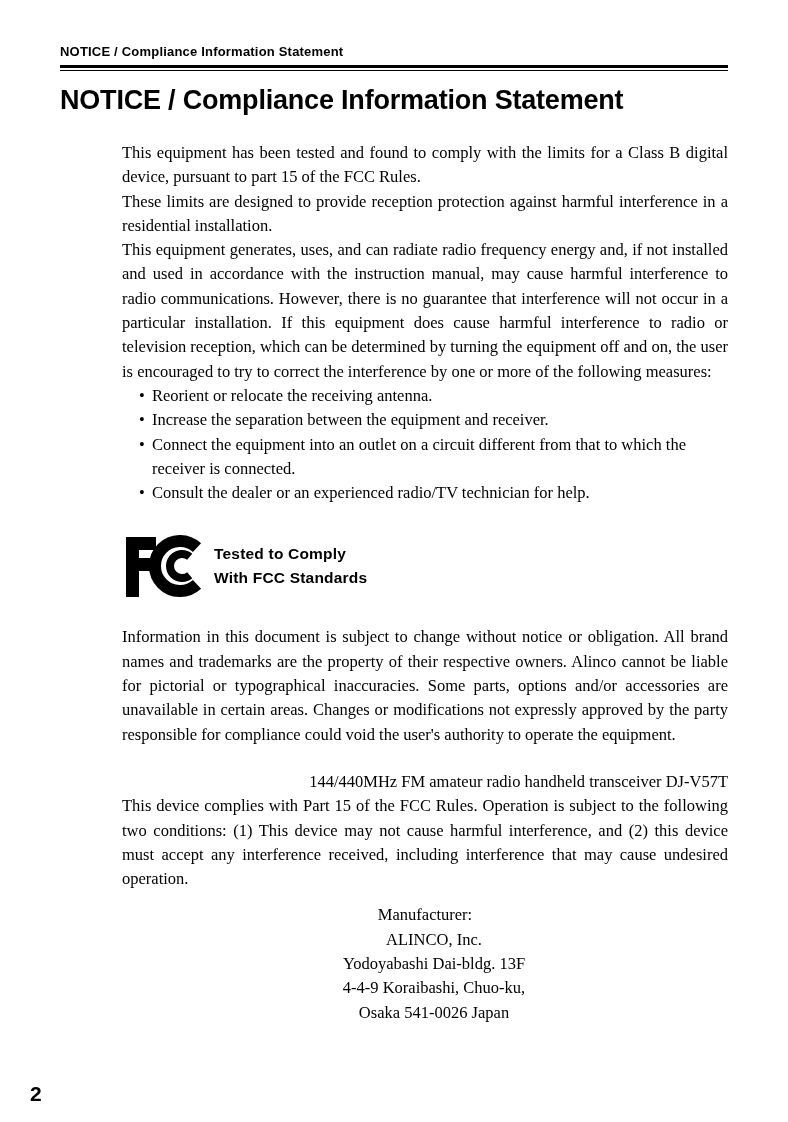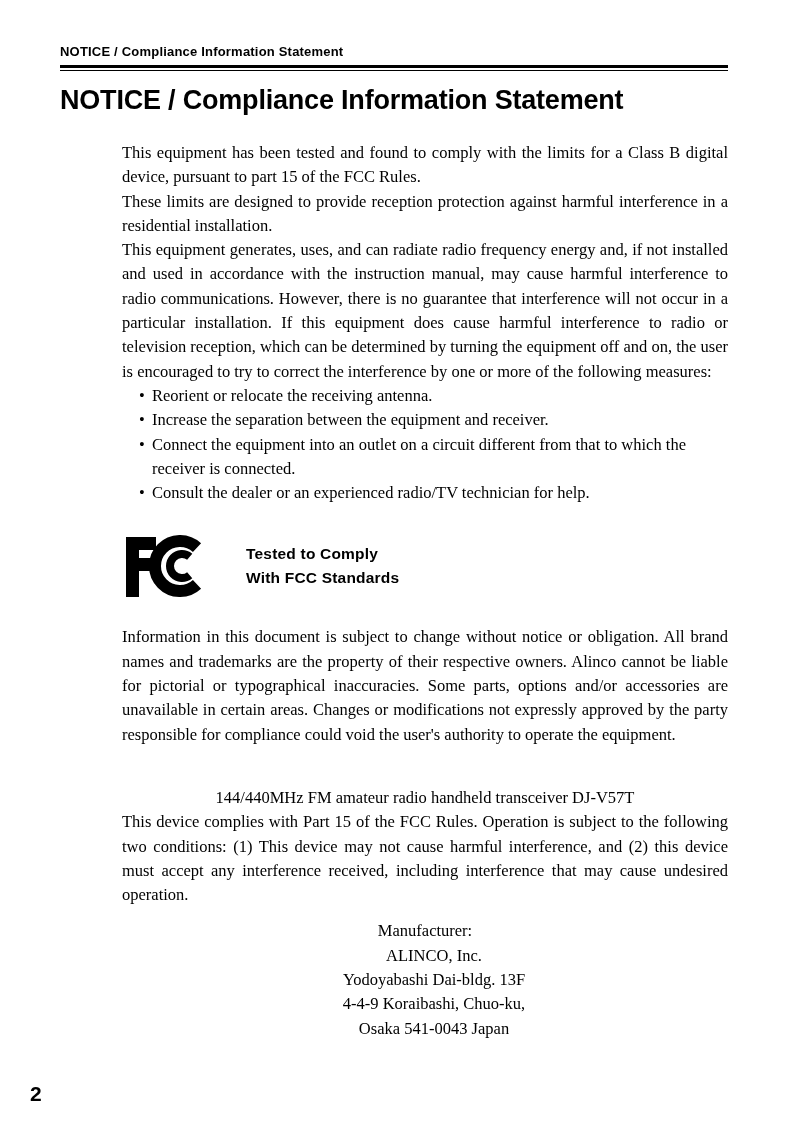--- a/index.html
+++ b/index.html
@@ -47,31 +47,31 @@
     text-align:left;
   }
   .bullet::before {
     content:"\2022";
     position:absolute; left:17px; top:0;
   }
 
   
   .fcc-block {
     margin-top:30px;
-    display:flex; align-items:center; gap:32px;
+    display:flex; align-items:center; 
   }
   .fcc-logo { width:92px; height:62px; flex:0 0 auto; }
   .fcc-text {
     font-family:"Liberation Sans", sans-serif;
     font-weight:bold; font-size:15.5px; line-height:24px;
     letter-spacing:.2px;
   }
 
   .info   { margin-top:28px; }
-  .device { margin-top:39px; text-align:center;font-family:Liberation Serif, serif; }
+  .device { margin-top:23px; text-align:right;font-family:Liberation Serif, serif; }
 
   .manufacturer { margin-top:12px; font-size:16.5px; line-height:24.3px;text-align:center; }
   .mfr-lines { padding-left:18px; }
 
   .page-number {
     position:absolute; left:30px; bottom:16px;
     font-family:"Liberation Sans", sans-serif;
     font-weight:bold; font-size:21px;
   }
 </style>
@@ -119,21 +119,21 @@
 
     <p class="para device">144/440MHz FM amateur radio handheld transceiver DJ-V57T</p>
     <p class="para">This device complies with Part 15 of the FCC Rules. Operation is subject to the following two conditions: (1) This device may not cause harmful interference, and (2) this device must accept any interference received, including interference that may cause undesired operation.</p>
 
     <div class="manufacturer">
       <div>Manufacturer:</div>
       <div class="mfr-lines">
         <div>ALINCO, Inc.</div>
         <div>Yodoyabashi Dai-bldg. 13F</div>
         <div>4-4-9 Koraibashi, Chuo-ku,</div>
-        <div>Osaka 541-0043 Japan</div>
+        <div>Osaka 541-0026 Japan</div>
       </div>
     </div>
 
   </div>
 
   <div class="page-number">2</div>
 
 </div>
 
 </body></html>

